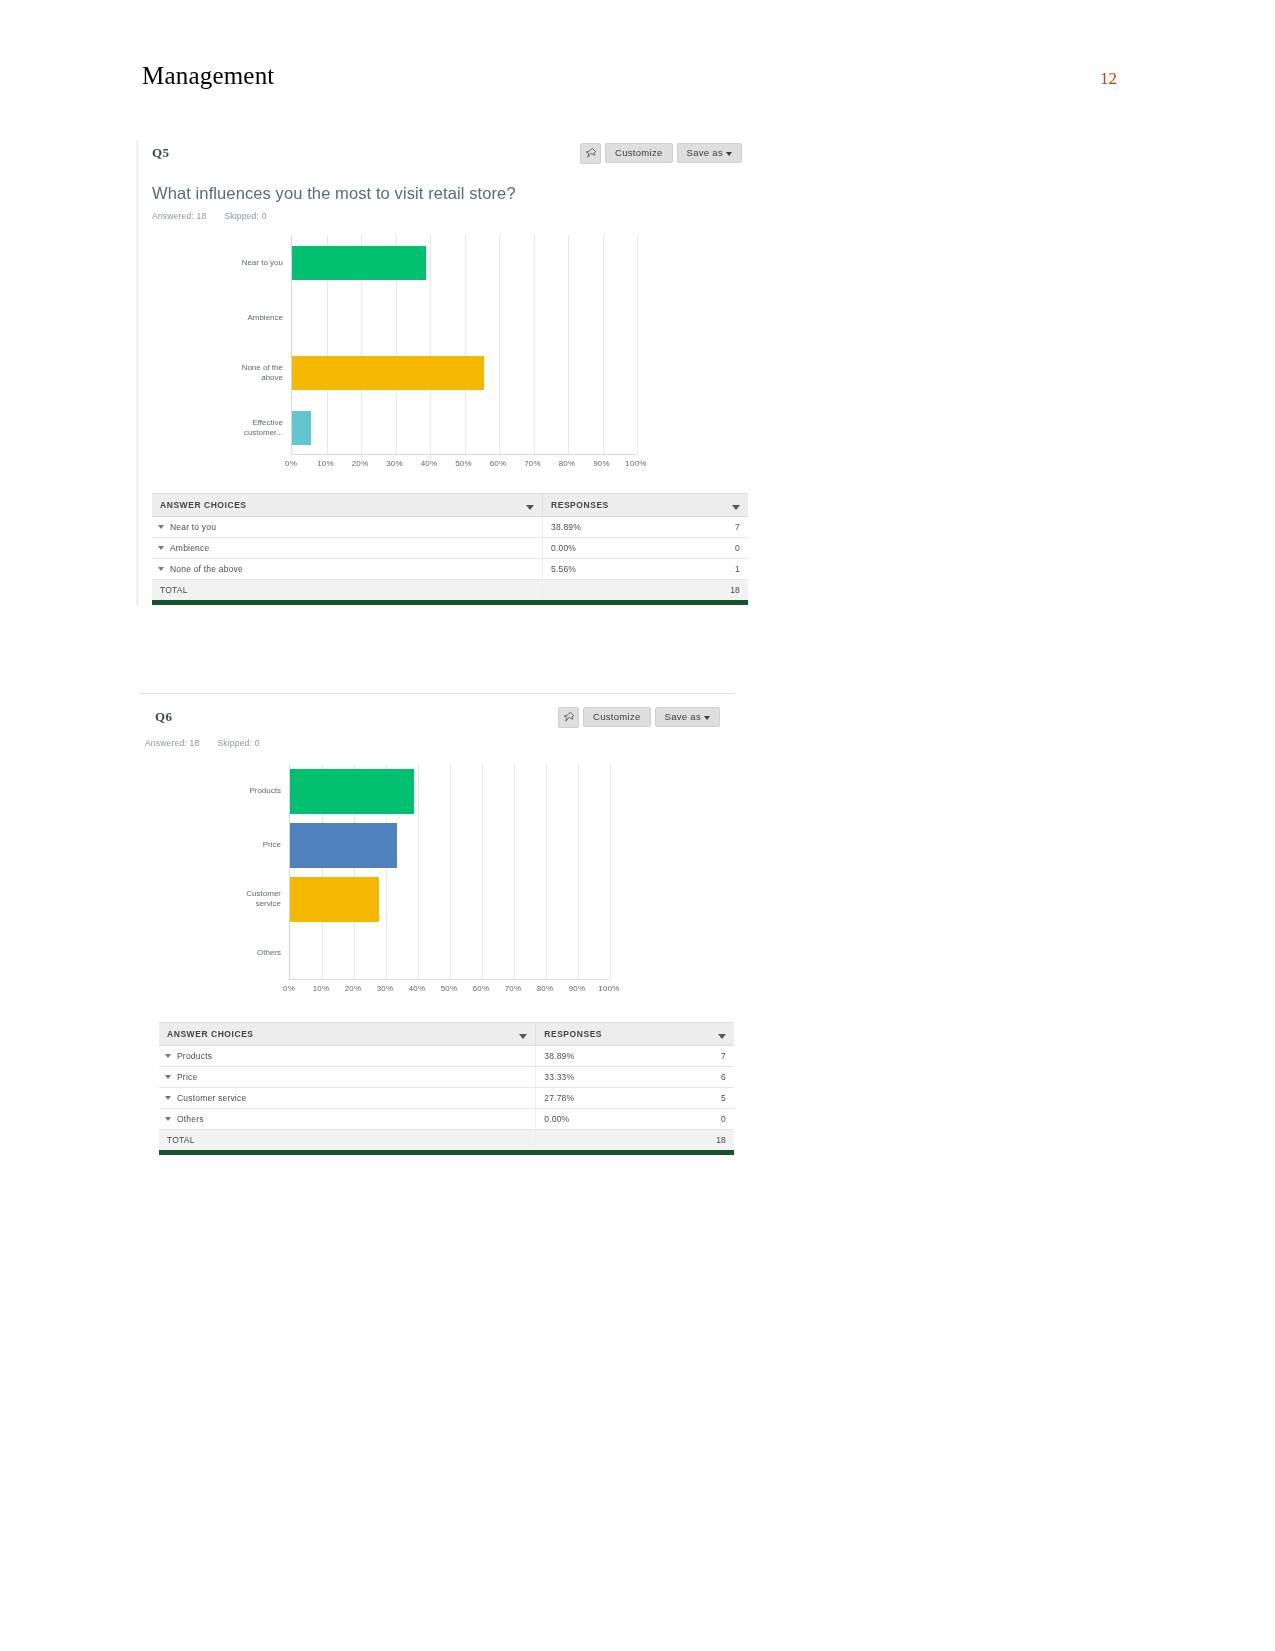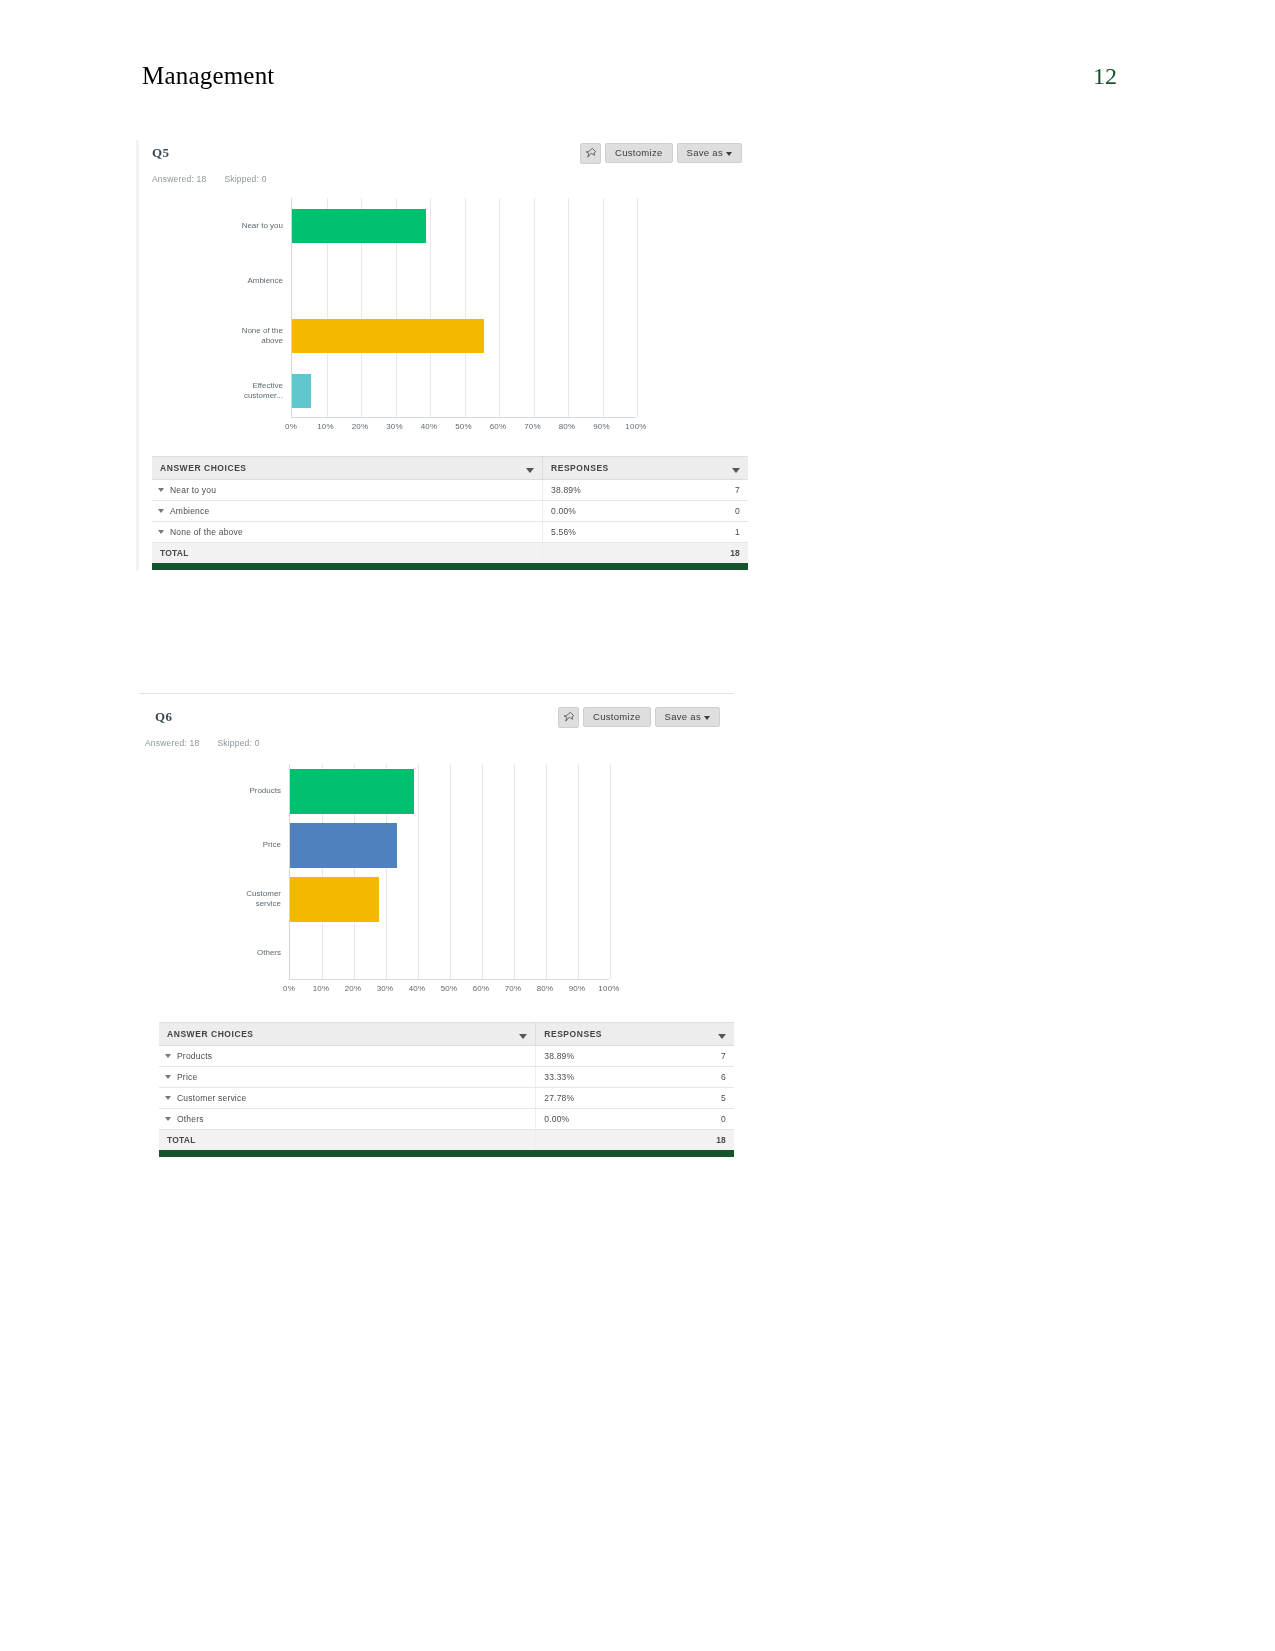--- a/index.html
+++ b/index.html
@@ -16,21 +16,21 @@
   .page-header {
     position:absolute; left:142px; top:62px; width:975px;
     display:flex; align-items:baseline; justify-content:space-between;
   }
   .page-header .doc-title {
     font-family:"Liberation Serif", serif;
     font-size:25px; color:#000; letter-spacing:.2px;
   }
   .page-header .page-num {
     font-family:"Liberation Serif", serif;
-    font-size:24px; color:#14532d;
+    font-size:17px; color:#c2410c;
   }
 
   
   .survey-card { position:absolute; background:#fff; }
   #card-q5 { left:136px; top:140px; width:620px; }
   #card-q6 { left:139px; top:693px; width:595px; }
 
   .card-topline { height:1px; background:#e2e2e2; margin-bottom:10px; }
 
   .card-inner-left-rule {
@@ -117,22 +117,22 @@
   }
   .resp-table td.c-choice { padding-left:18px; position:relative; }
   .row-caret {
     position:absolute; left:6px; top:50%; margin-top:-2px;
     width:0; height:0; border-left:3.5px solid transparent;
     border-right:3.5px solid transparent; border-top:4.5px solid #777;
   }
   .resp-table td.c-resp { border-left:1px solid #eee; }
   .resp-table td.c-count { text-align:right; }
   .resp-table tr.total-row td {
-    background:#f2f2f2; font-weight:700; color:#4a4a4a;
-    border-bottom:7px solid #14532d; border-top:1px solid #e6e6e6;
+    background:#f2f2f2; font-weight:400; color:#4a4a4a;
+    border-bottom:5px solid #14532d; border-top:1px solid #e6e6e6;
   }
   .resp-table tr.total-row td.c-choice { padding-left:8px; }
 </style>
 </head>
 <body>
 
 <div class="page-header">
   <div class="doc-title">Management</div>
   <div class="page-num">12</div>
 </div>
@@ -146,20 +146,21 @@
       <div class="pin-btn">
         <svg width="13" height="13" viewBox="0 0 16 16" aria-hidden="true">
           <path d="M10.2 1.6 L14.4 5.8 L12.6 7.0 L12.9 10.2 L9.0 7.6 L4.6 12.5 L5.9 7.8 L2.6 6.0 L5.8 5.6 Z" fill="none" stroke="#4a4a4a" stroke-width="1" stroke-linejoin="round"></path>
         </svg>
       </div>
       <div class="tool-btn">Customize</div>
       <div class="tool-btn"><span>Save as</span><span class="caret-dn"></span></div>
     </div>
   </div>
 
+  <div class="q-title">What influences you the most to visit retail store?</div>
   <div class="q-meta">
     <span>Answered: 18</span>
     <span>Skipped: 0</span>
   </div>
 
   <div class="chart-wrap">
     <div id="chart-q5-body">
         <div class="chart-grid" style="padding-left: 0px;">
           <div style="width: 155px; flex: 0 0 auto;">
             <div style="height: 55px; display: flex; align-items: center; justify-content: flex-end;">

